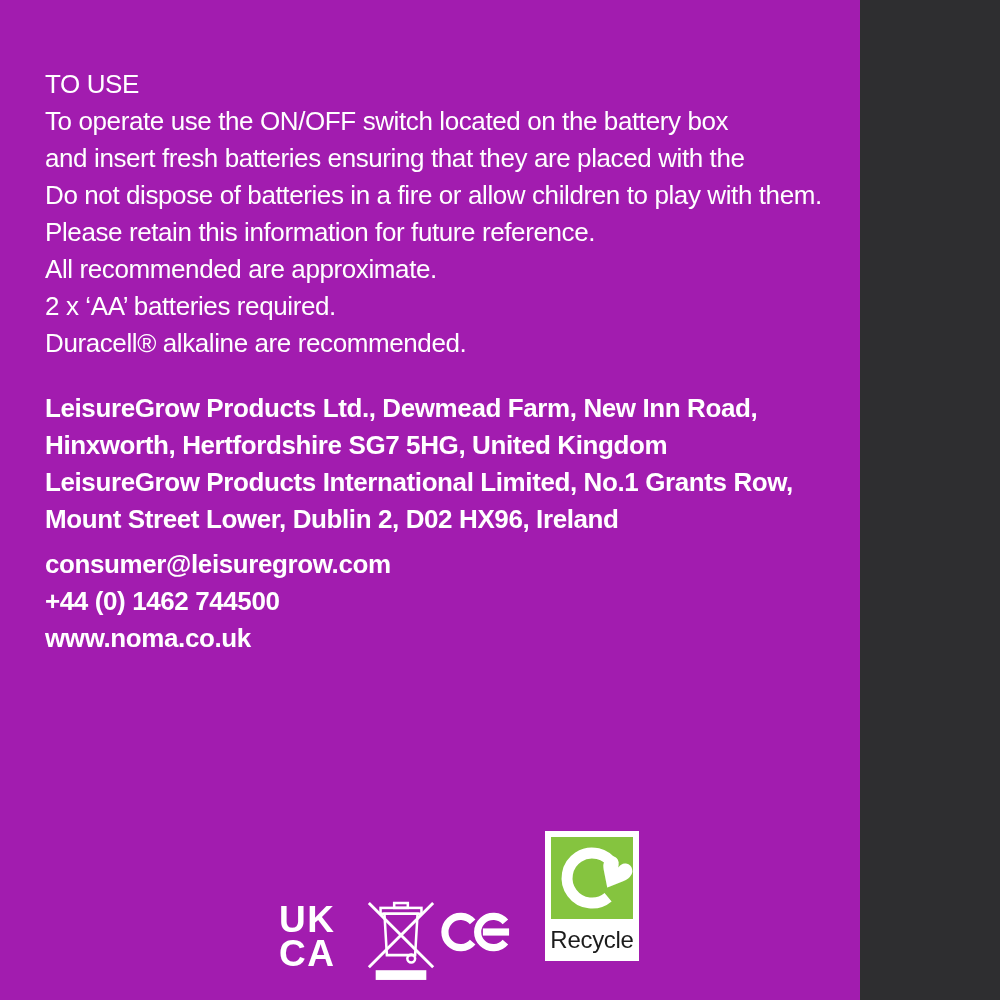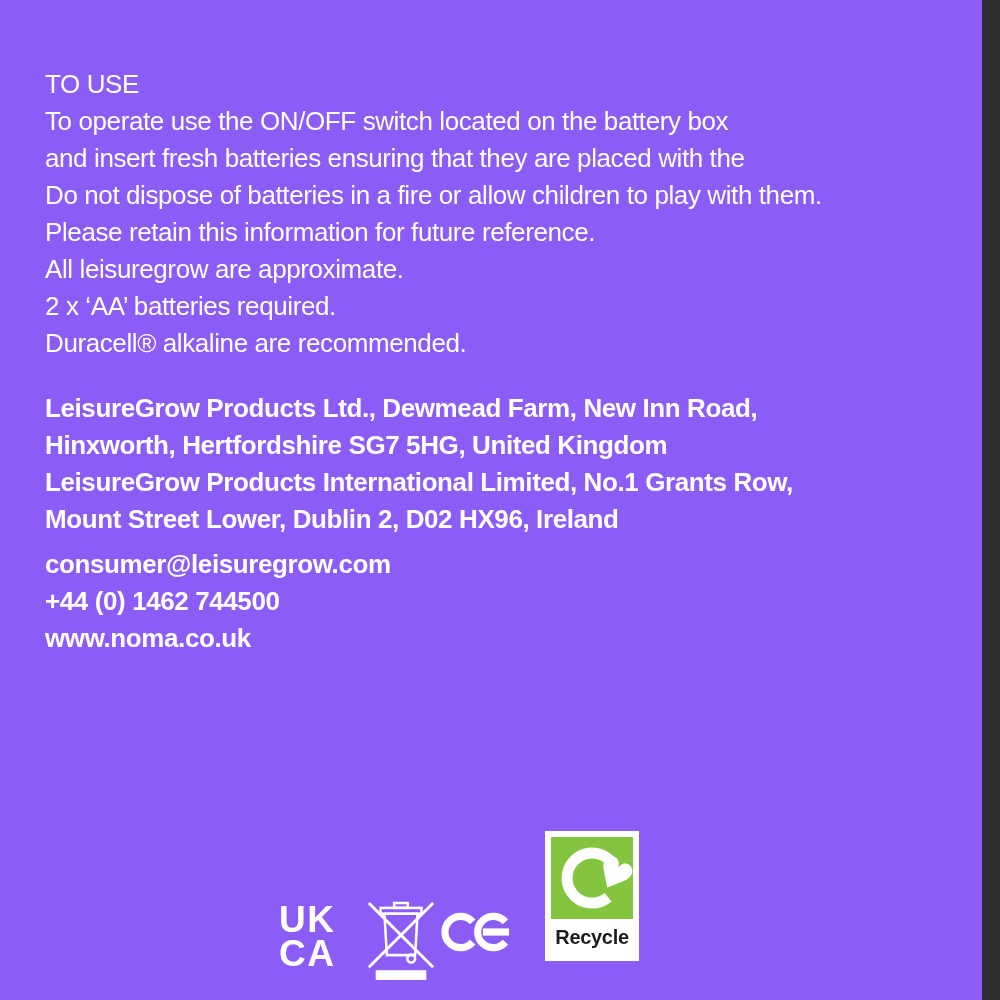--- a/index.html
+++ b/index.html
@@ -1,19 +1,19 @@
 <!DOCTYPE html>
 <html><head>
 <meta charset="utf-8">
 <style>
   html,body{margin:0;padding:0;background:#2e2e30;}
   .label-panel{
     position:relative;
-    width:982px;height:1000px;
-    background:#8b5cf6;
+    width:860px;height:1000px;
+    background:#a21caf;
     color:#ffffff;
     font-family:"Liberation Sans", sans-serif;
     overflow:hidden;
   }
   .content{
     position:absolute;
     left:45px;top:66px;right:35px;
     font-size:26px;
     line-height:37px;
     letter-spacing:-0.4px;
@@ -37,38 +37,38 @@
     position:absolute;left:533px;top:831px;
     width:94px;height:130px;background:#ffffff;
     display:flex;flex-direction:column;align-items:center;
     box-sizing:border-box;
   }
   .recycle-green{
     width:82px;height:82px;margin-top:6px;
     display:block;
   }
   .recycle-label{
-    color:#1c1c1c;font-weight:bold;font-size:20px;margin-top:7px;
+    color:#1c1c1c;font-weight:normal;font-size:24px;margin-top:7px;
     letter-spacing:-0.3px;
   }
 </style>
 </head>
 <body>
 
 <div class="label-panel">
 
   <div class="content">
 
     <p class="line">TO USE</p>
     <p class="line">To operate use the ON/OFF switch located on the battery box</p>
 
     <p class="line">and insert fresh batteries ensuring that they are placed with the</p>
     <p class="line">Do not dispose of batteries in a fire or allow children to play with them.</p>
     <p class="line">Please retain this information for future reference.</p>
-    <p class="line">All leisuregrow are approximate.</p>
+    <p class="line">All recommended are approximate.</p>
     <p class="line">2 x ‘AA’ batteries required.</p>
     <p class="line">Duracell® alkaline are recommended.</p>
 
     <div class="addr-uk bold">
       <p class="line">LeisureGrow Products Ltd., Dewmead Farm, New Inn Road,</p>
       <p class="line">Hinxworth, Hertfordshire SG7 5HG, United Kingdom</p>
     </div>
 
     <div class="addr-ie bold">
       <p class="line">LeisureGrow Products International Limited, No.1 Grants Row,</p>

